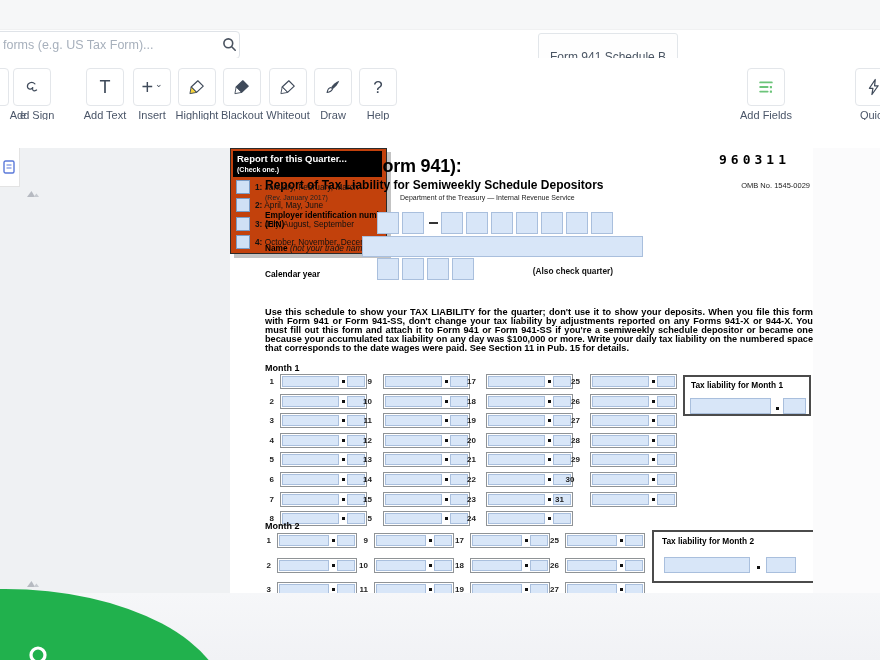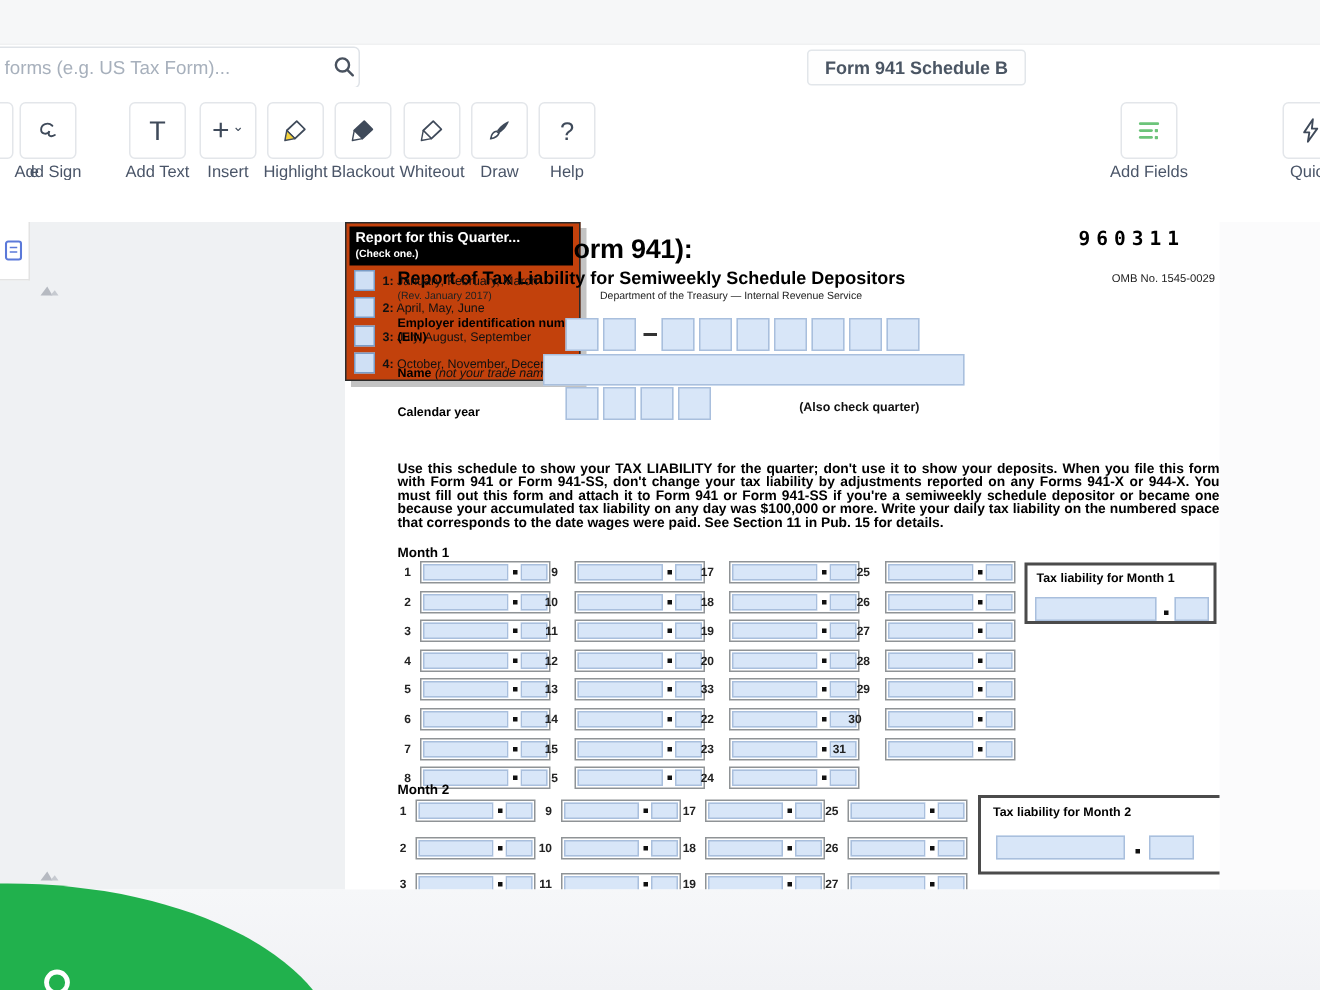--- a/index.html
+++ b/index.html
@@ -7,22 +7,22 @@
   .abs{position:absolute;}
   
   #topbar{left:0;top:0;width:880px;height:58px;background:#fff;border-bottom:1px solid #ecemee;}
   #top-strip{left:0;top:0;width:880px;height:29px;background:#f6f7f8;border-bottom:1px solid #f0f1f2;}
   #search-box{left:-14px;top:31px;width:252px;height:26px;background:#fff;border:1px solid #dfe3e8;
     border-radius:4px;}
   #search-input{position:absolute;left:14px;top:1px;width:200px;height:22px;border:none;outline:none;
     font-family:"Liberation Sans",sans-serif;font-size:12.5px;color:#4a5568;background:transparent;}
   #search-input::placeholder{color:#a7b0bc;}
   #search-icon{left:222px;top:37px;}
-  #doc-chip{left:538px;top:33px;height:22px;line-height:22px;padding:0 11px;background:#fefefe;
-    border:1px solid #e2e6ea;border-radius:3px;font-size:12px;font-weight:700;color:#4a5563;}
+  #doc-chip{left:538px;top:33px;height:22px;line-height:22px;padding:12px 11px;background:#fefefe;
+    border:1px solid #e2e6ea;border-radius:3px;font-size:12px;font-weight:400;color:#4a5563;}
   
   #toolbar{left:0;top:58px;width:880px;height:62px;background:#fff;border-bottom:1px solid #e8eaed;}
   .tbtn{position:absolute;top:10px;width:72px;text-align:center;cursor:pointer;}
   .tbox{width:36px;height:36px;margin:0 auto;border:1px solid #e3e6ea;border-radius:4px;background:#fff;
     display:flex;align-items:center;justify-content:center;}
   .tlabel{margin-top:3px;font-size:11px;color:#4a5568;white-space:nowrap;}
   .glyph{font-size:18px;color:#3f4a5a;line-height:1;}
   .chev-small{font-size:9px;color:#3f4a5a;margin-left:2px;position:relative;top:-3px;}
   
   #hintbar{left:0;top:120px;width:880px;height:28px;background:#fff;border-bottom:1px solid #e2e4e7;}
@@ -417,21 +417,21 @@
           <div class="dg-cents"></div>
         </div>
         <div class="day-num" style="left: 122px; top: 81.4px;">13</div>
         <div class="day-group" style="left: 153px; top: 78.4px; width: 87px;">
           <div class="dg-main"></div>
           <div class="dg-gap">
             <span class="dot"></span>
           </div>
           <div class="dg-cents"></div>
         </div>
-        <div class="day-num" style="left: 226px; top: 81.4px;">33</div>
+        <div class="day-num" style="left: 226px; top: 81.4px;">21</div>
         <div class="day-group" style="left: 256px; top: 78.4px; width: 87px;">
           <div class="dg-main"></div>
           <div class="dg-gap">
             <span class="dot"></span>
           </div>
           <div class="dg-cents"></div>
         </div>
         <div class="day-num" style="left: 330px; top: 81.4px;">29</div>
         <div class="day-group" style="left: 360px; top: 78.4px; width: 87px;">
           <div class="dg-main"></div>

